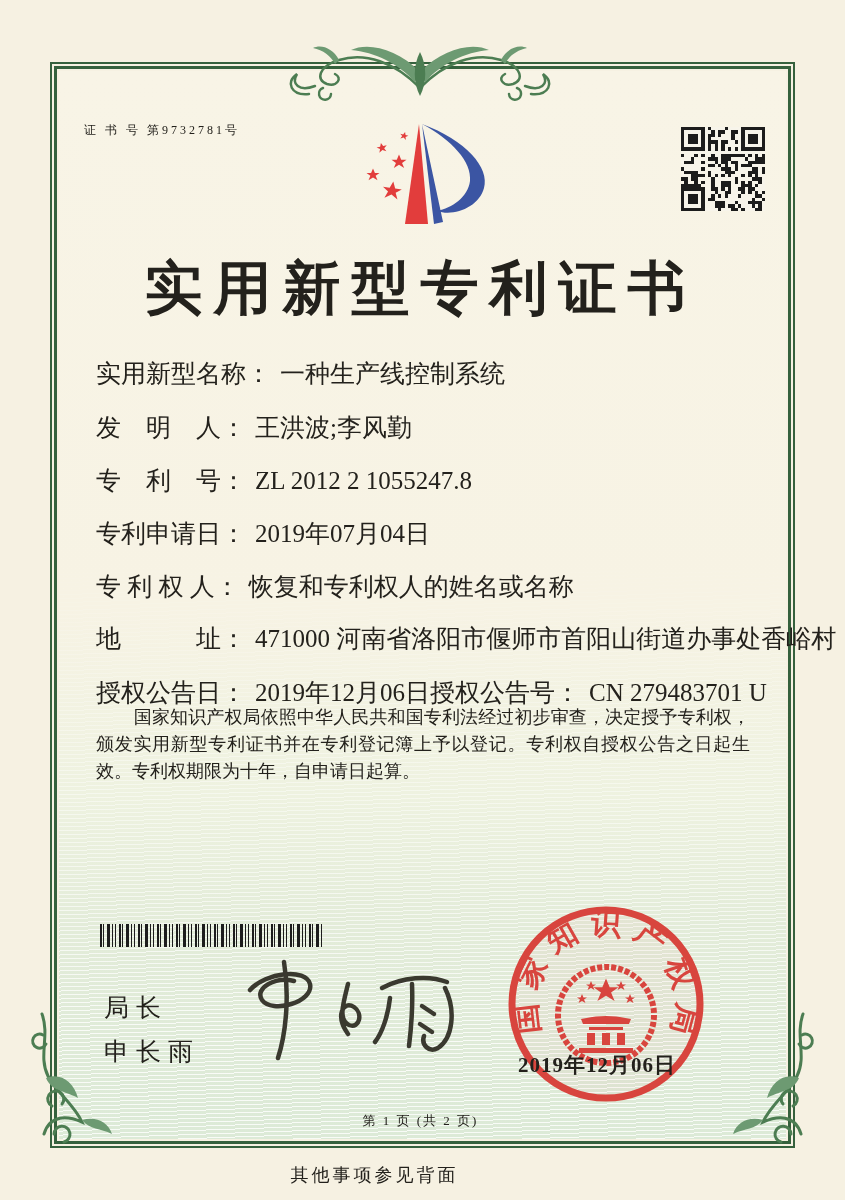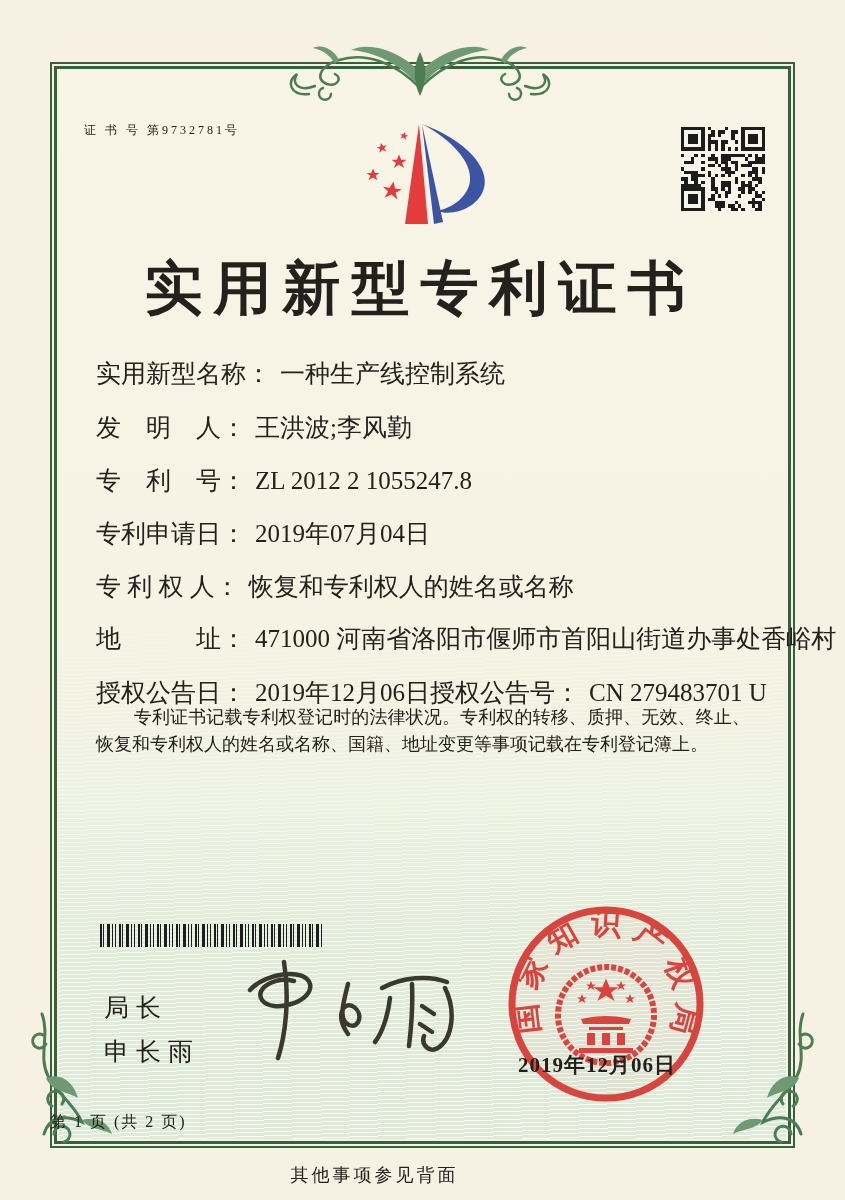--- a/index.html
+++ b/index.html
@@ -38,21 +38,21 @@
     background:repeating-linear-gradient(90deg,
       #1d1d1d 0 2px,transparent 2px 3px,#1d1d1d 3px 4px,transparent 4px 7px,
       #1d1d1d 7px 10px,transparent 10px 12px,#1d1d1d 12px 13px,transparent 13px 15px,
       #1d1d1d 15px 16px,transparent 16px 19px);}
   
   .director{left:104px;top:986px;font-size:25px;letter-spacing:7px;line-height:44px;}
   .signature{left:232px;top:948px;width:240px;height:122px;}
   .seal{left:505px;top:903px;width:202px;height:202px;}
   .seal-date{left:518px;top:1051px;width:160px;font-size:21px;font-weight:bold;letter-spacing:1px;white-space:nowrap;}
   
-  .page-indicator{left:50px;top:1112px;width:741px;font-size:16px;letter-spacing:2px;}
+  .page-indicator{left:50px;top:1112px;width:741px;text-align:center;font-size:13px;letter-spacing:2px;}
   .back-note{left:0;top:1163px;width:749px;text-align:center;font-size:18px;letter-spacing:3px;}
 </style>
 </head>
 <body>
 
 <div class="frame">
   <div class="paper"></div>
   <div class="guilloche"></div>
 </div>
 
@@ -420,21 +420,21 @@
 </div>
 
 <div class="abs row" style="top:676px">
   <span class="lbl">授权公告日：</span><span>2019年12月06日</span>
   <span class="grant-right">
     <span class="lbl">授权公告号：</span><span>CN 279483701 U</span>
   </span>
 </div>
 
 <div class="abs body-text">
-  <p>专利证书记载专利权登记时的法律状况。专利权的转移、质押、无效、终止、恢复和专利权人的姓名或名称、国籍、地址变更等事项记载在专利登记簿上。</p>
+  <p>国家知识产权局依照中华人民共和国专利法经过初步审查，决定授予专利权，颁发实用新型专利证书并在专利登记簿上予以登记。专利权自授权公告之日起生效。专利权期限为十年，自申请日起算。</p>
 </div>
 
 <div class="abs barcode"></div>
 
 <div class="abs director">
   <div>局长</div>
   <div>申长雨</div>
 </div>
 
 <svg class="abs signature" viewBox="0 0 240 122">

